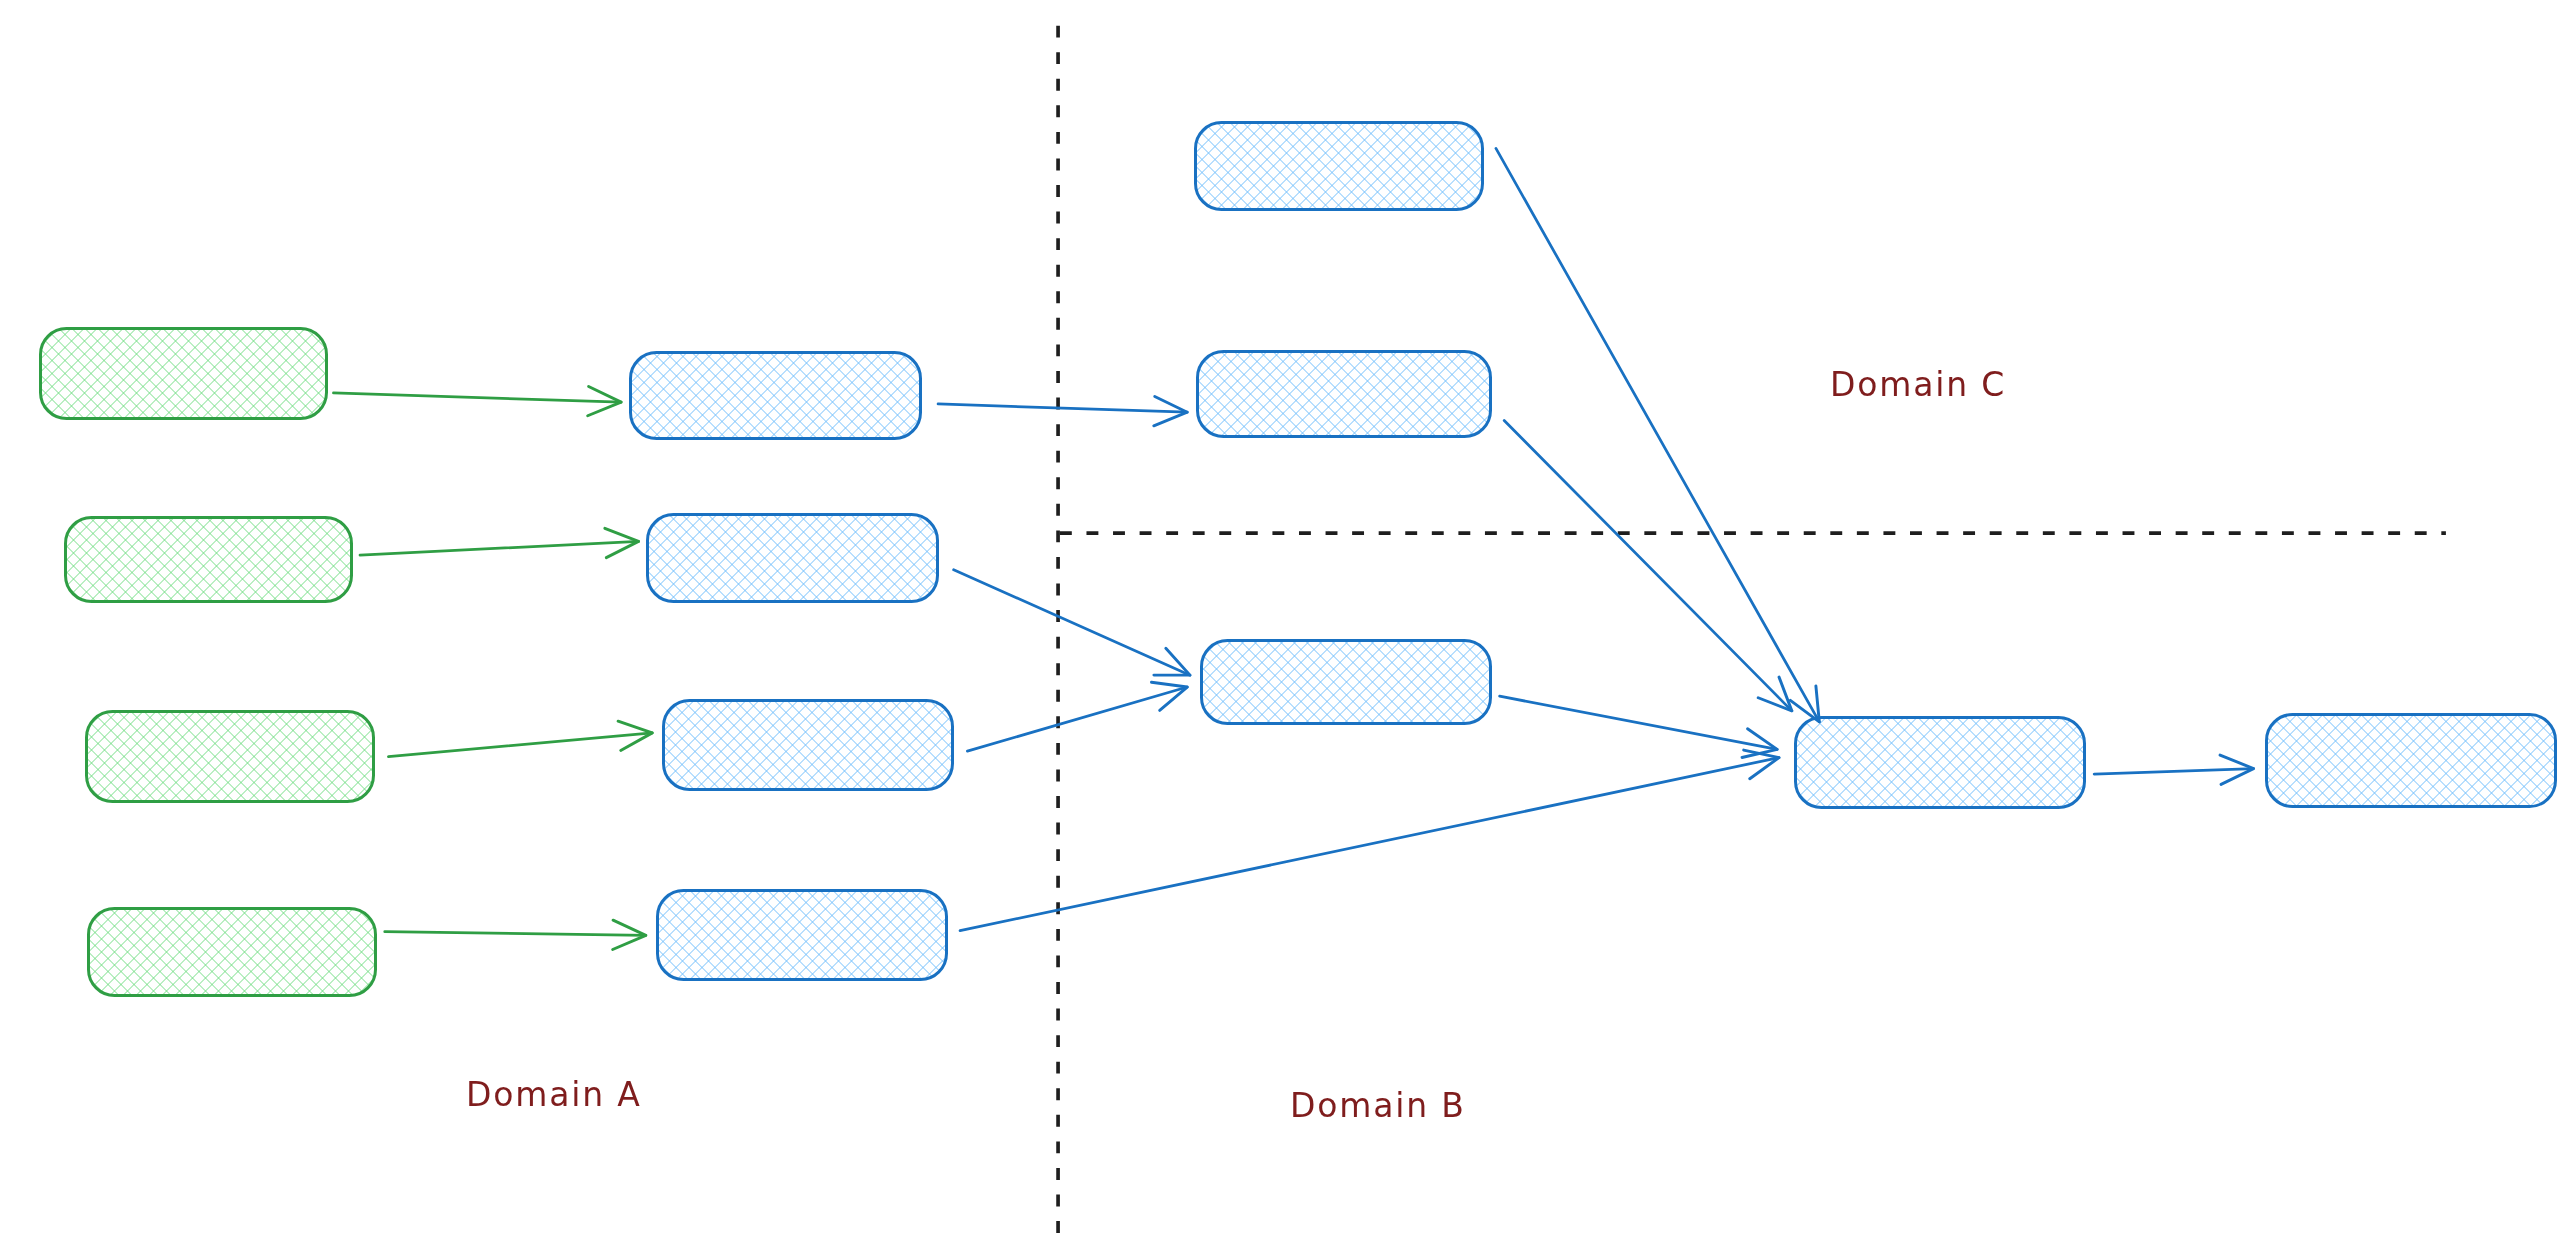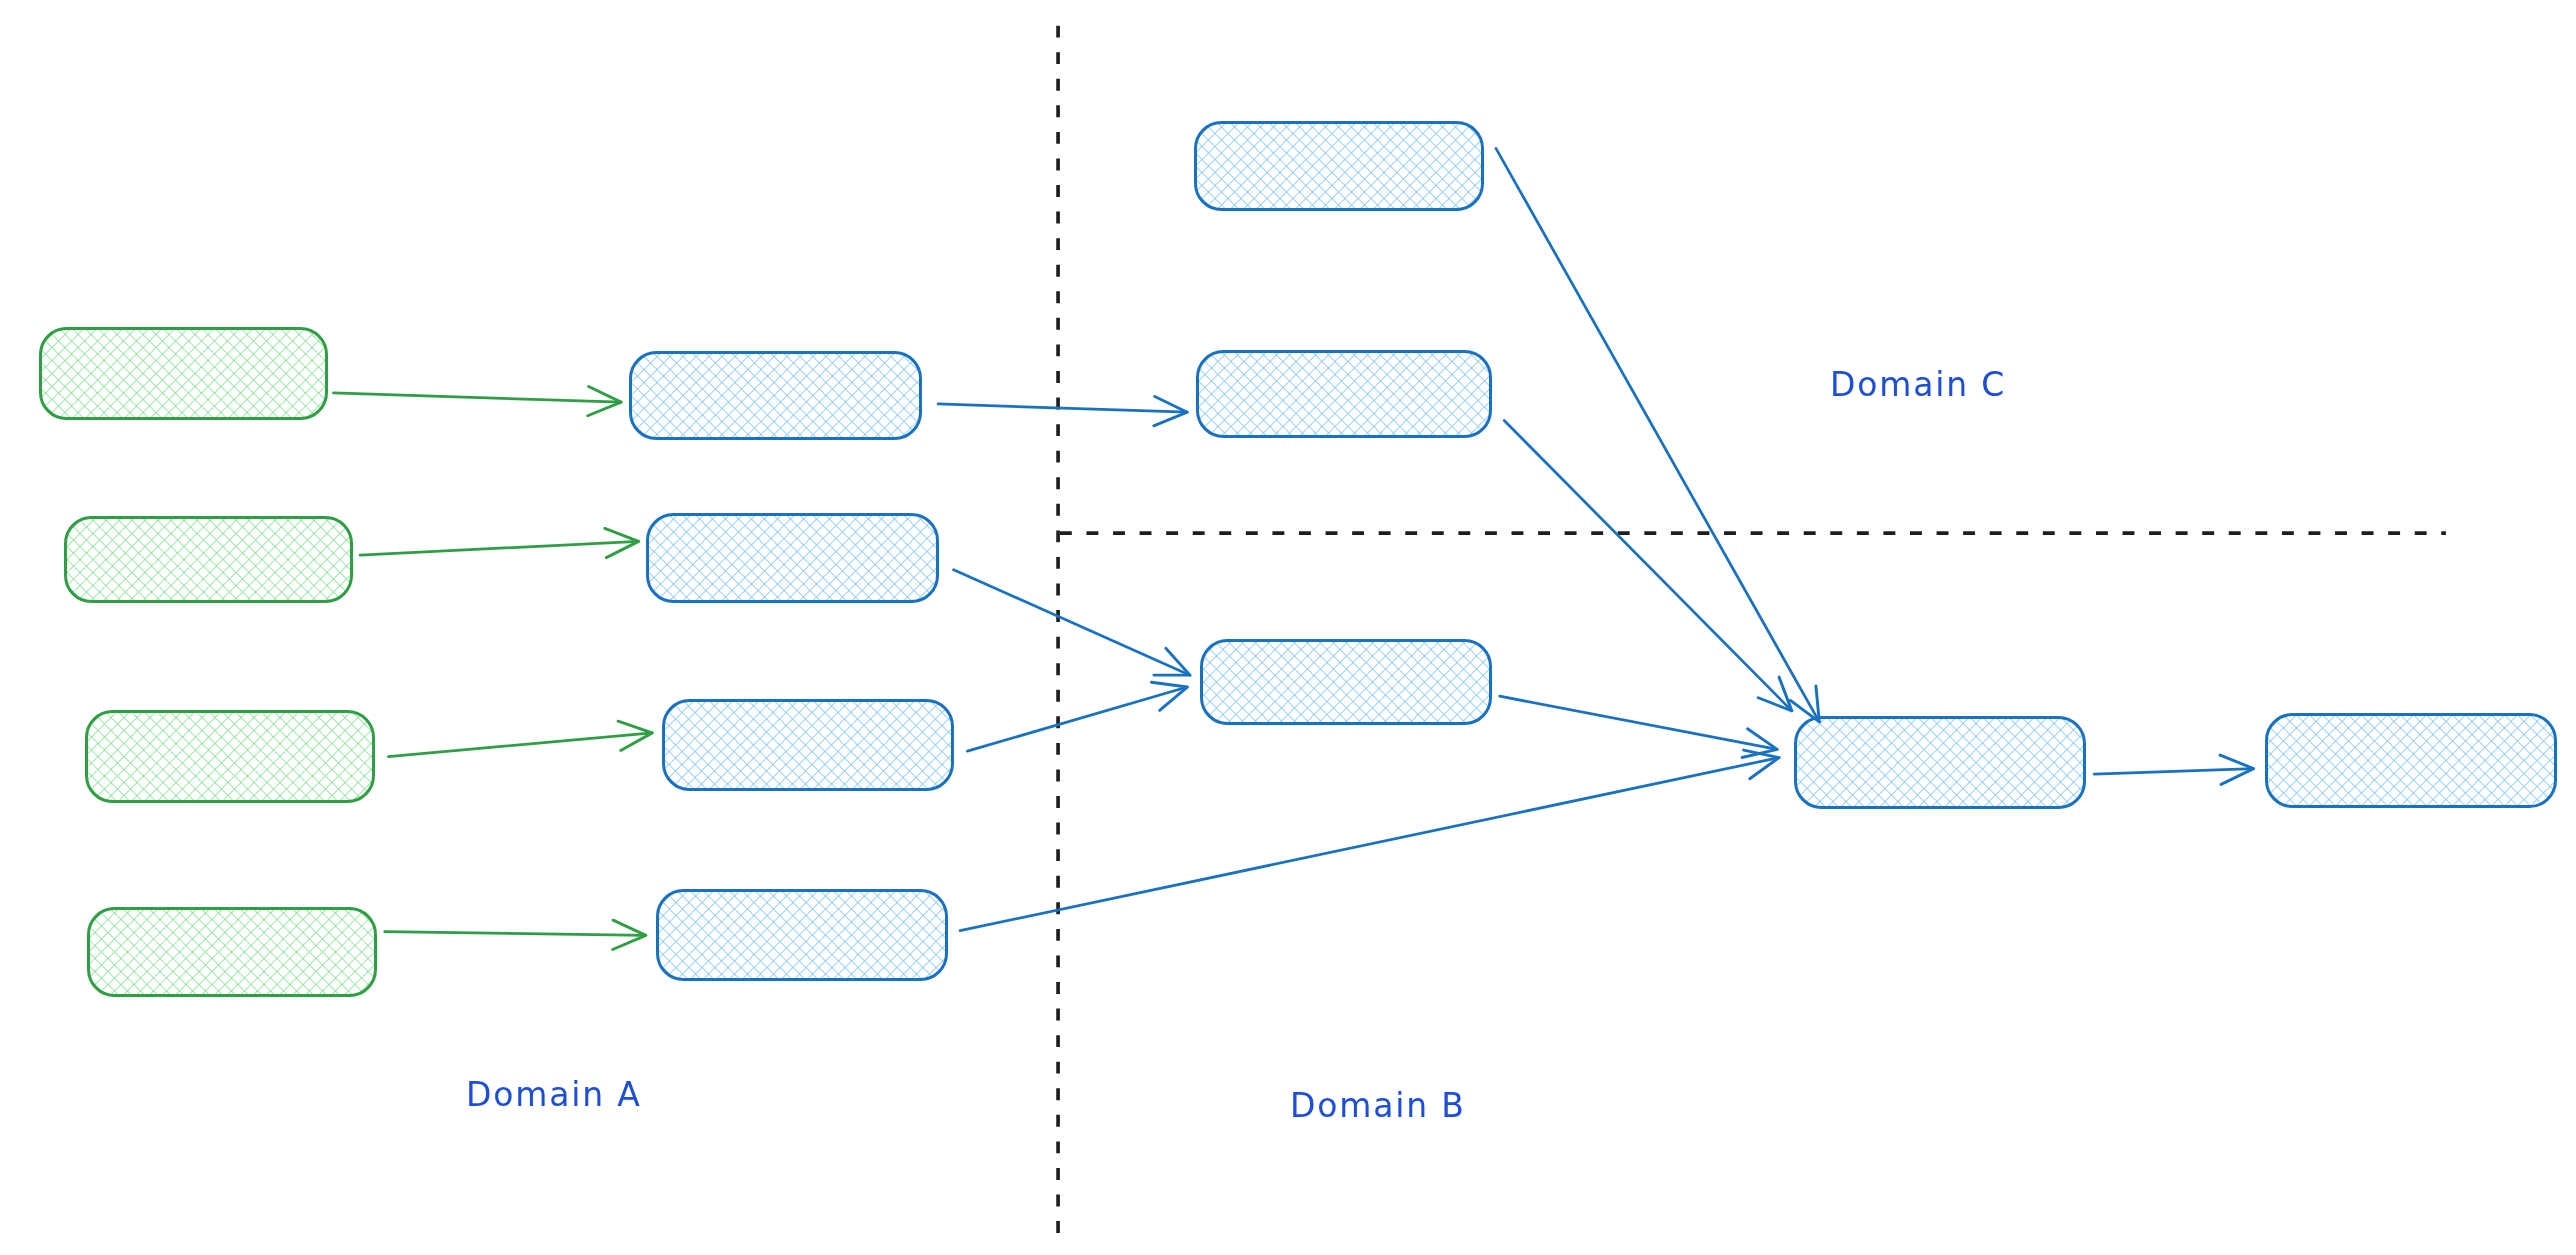--- a/index.html
+++ b/index.html
@@ -32,21 +32,21 @@
   .node.blue {
     border-color: #1971c2;
     background-image:
       repeating-linear-gradient(45deg,  rgba(116,192,252,0.50) 0 1.6px, transparent 1.6px 9.2px),
       repeating-linear-gradient(135deg, rgba(116,192,252,0.50) 0 1.6px, transparent 1.6px 9.2px);
     background-color: #ffffff;
   }
   
   .canvas-label {
     position: absolute;
-    color: #1d4ed8;
+    color: #7f1d1d;
     font-size: 33px;
     letter-spacing: 1.8px;
     font-weight: 500;
     white-space: nowrap;
   }
   #label-domain-a { left: 466px;  top: 1075px; text-align: right; }
   #label-domain-b { left: 1290px; top: 1086px; }
   #label-domain-c { left: 1830px; top: 365px;  }
   
   #edges-layer {

